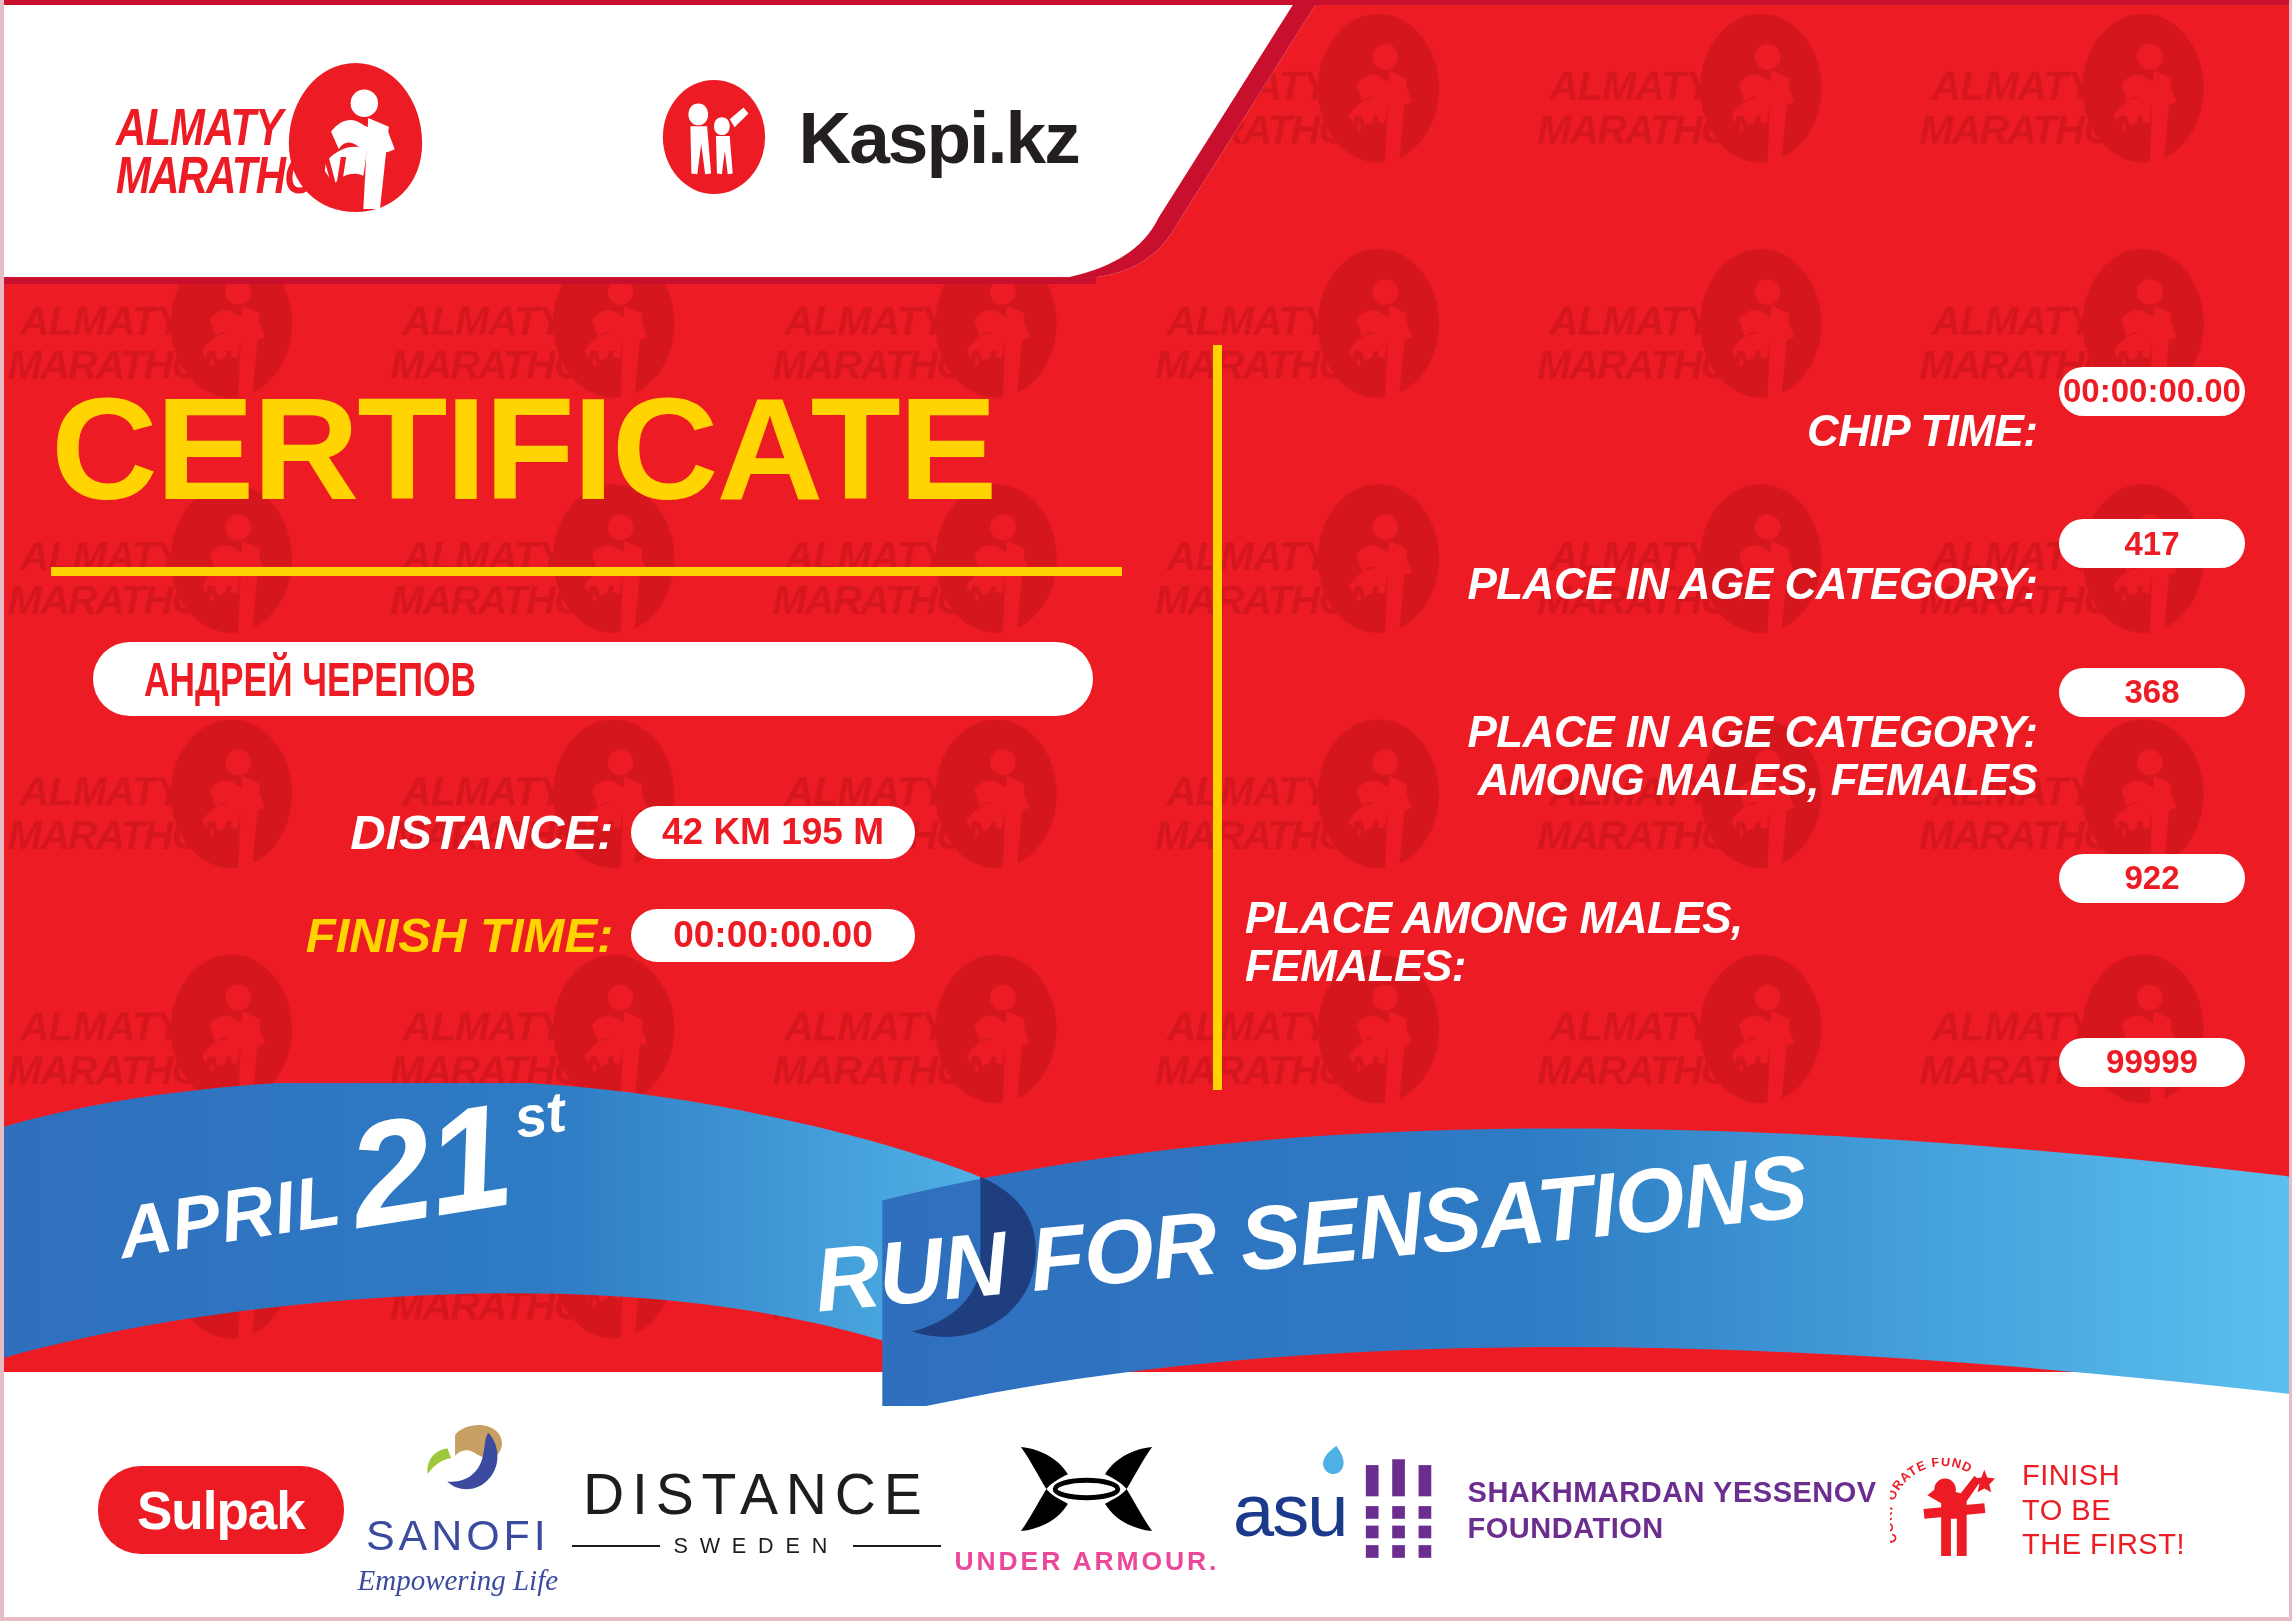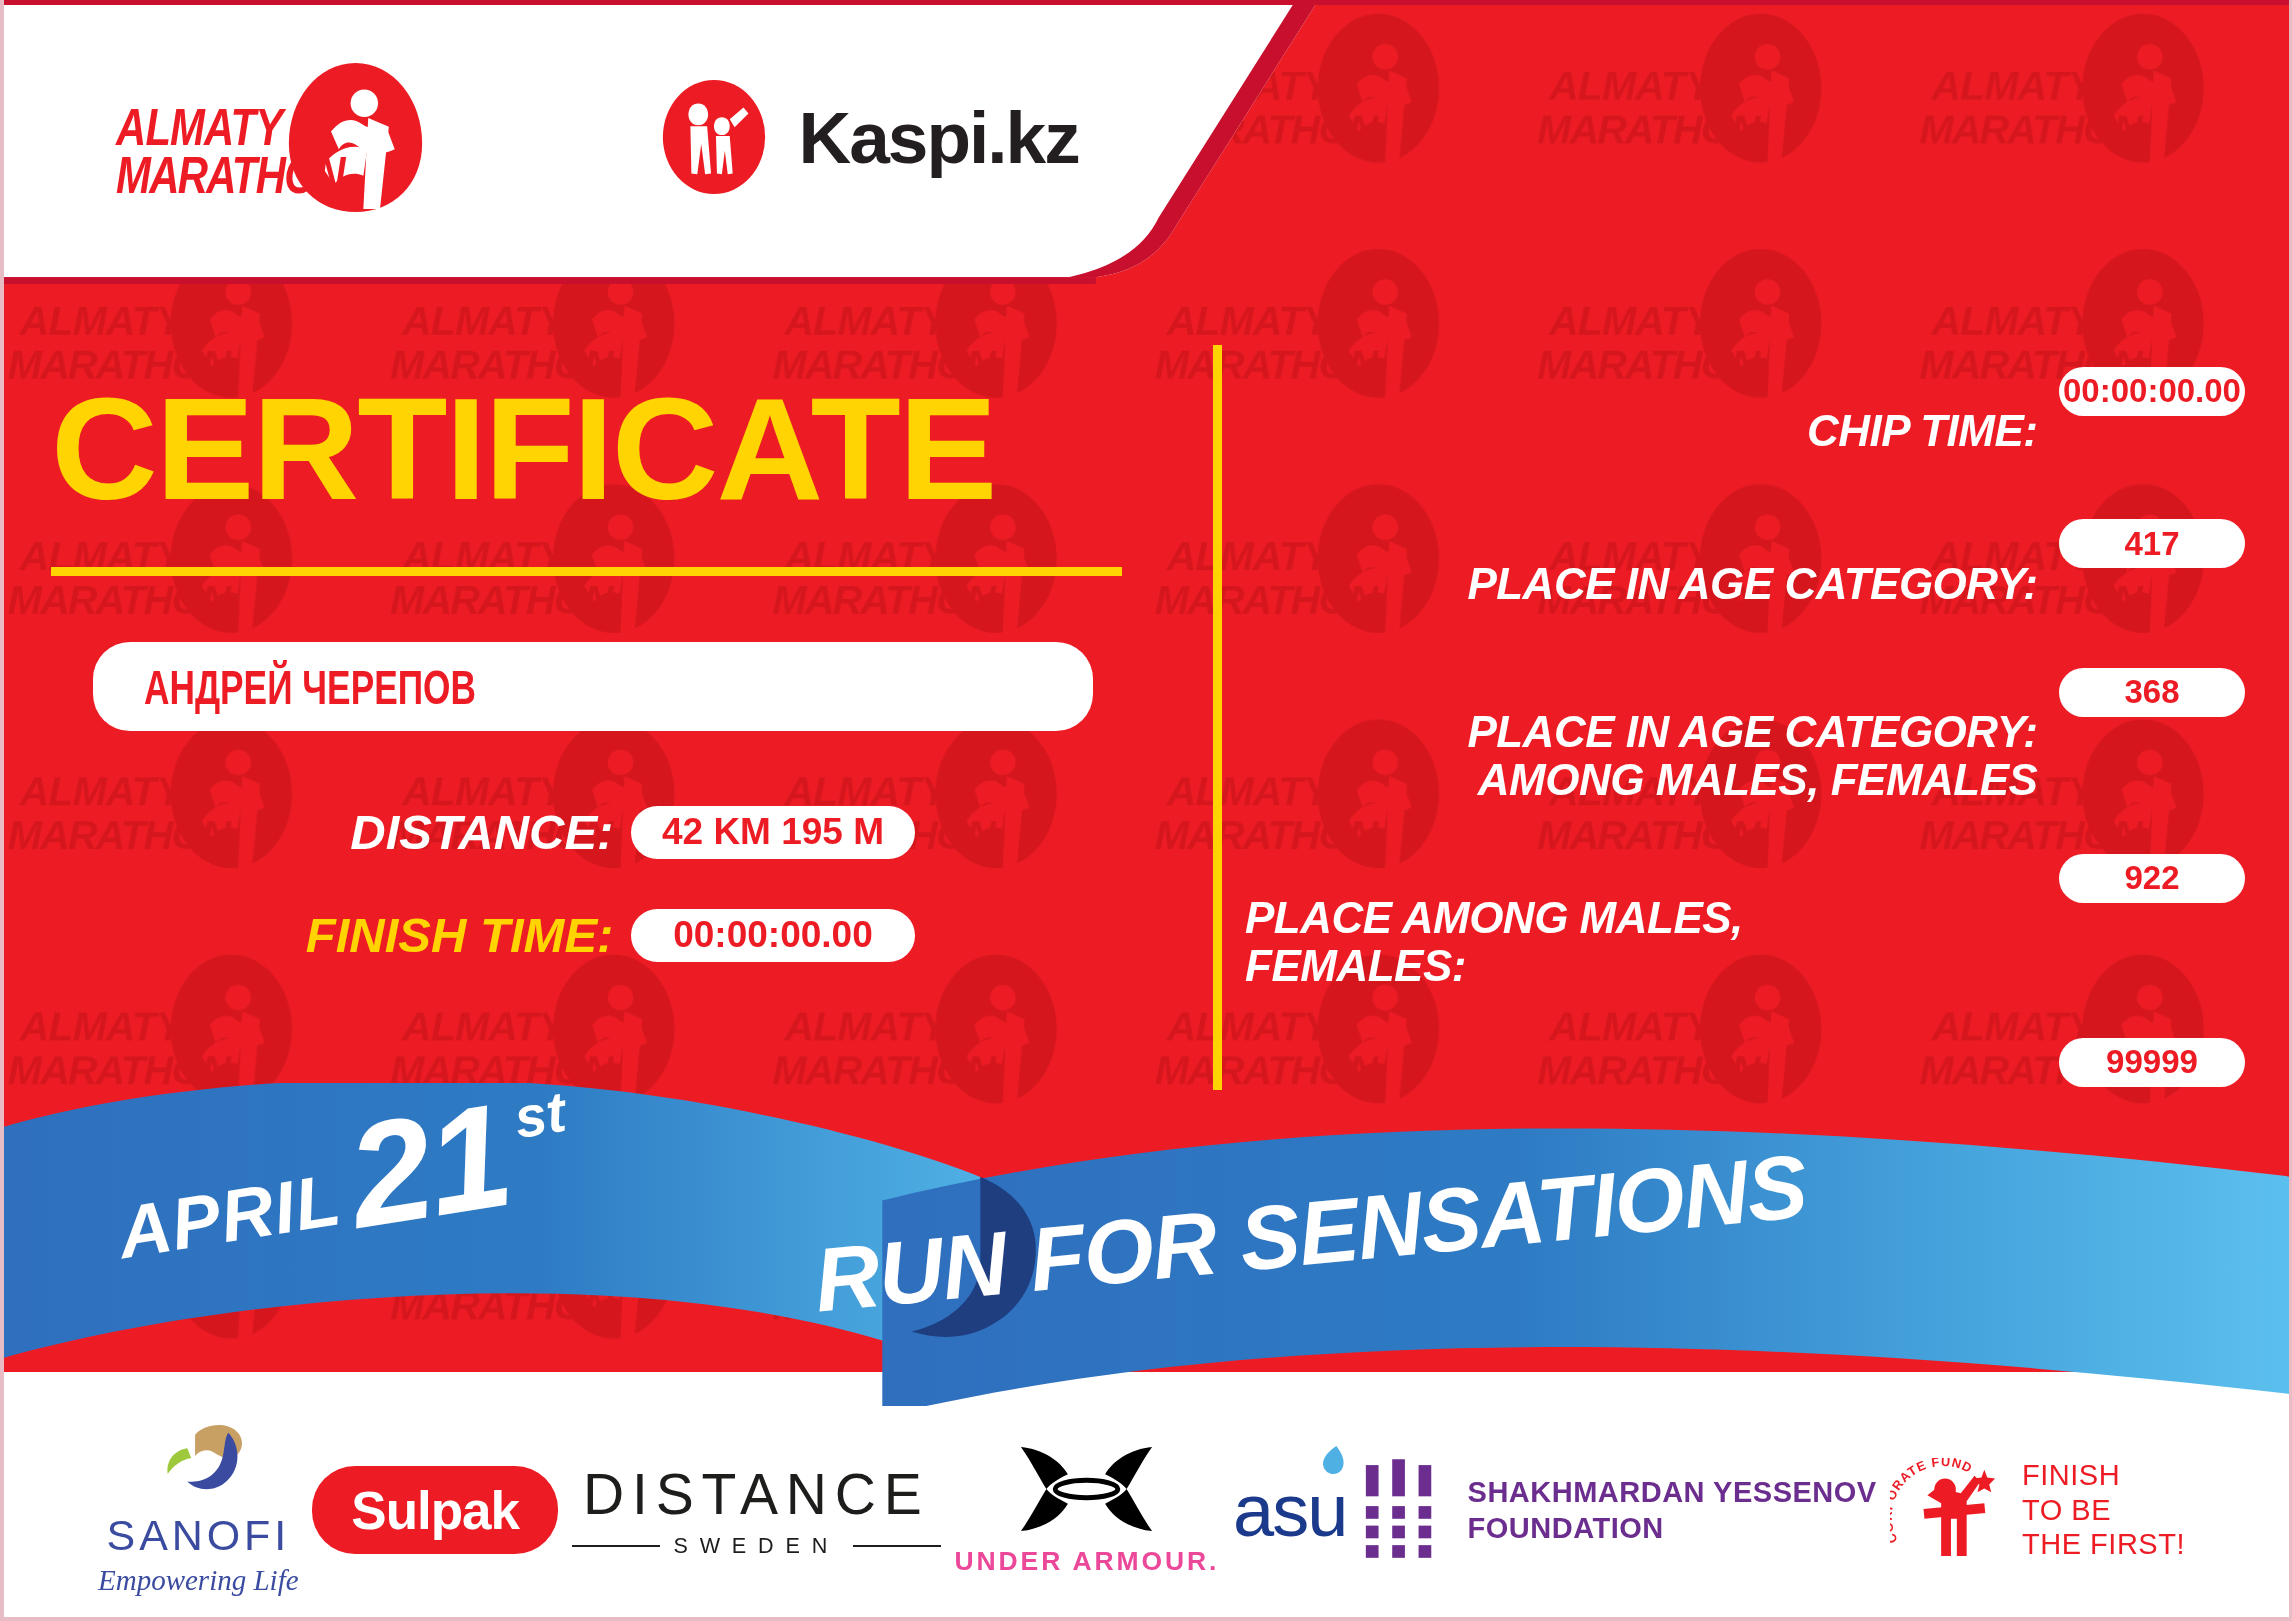--- a/index.html
+++ b/index.html
@@ -76,21 +76,21 @@
     transform: scaleX(1.02); transform-origin:left top;
     text-shadow:0 0 0 rgba(0,0,0,0);
   }
   .cert-rule {
     position:absolute; left:51px; top:567px; width:1071px; height:8.8px;
     background:#FFD400; z-index:25;
   }
 
   
   .name-pill {
-    position:absolute; left:93px; top:642px; width:1000px; height:89px;
+    position:absolute; left:93px; top:642px; width:1000px; height:74px;
     background:#ffffff; border-radius:37px; z-index:25;
     display:flex; align-items:center; padding-left:51px;
   }
   .name-pill span {
     font-family:"Liberation Sans", sans-serif;
     font-weight:bold; font-size:49px; color:#ED1C24;
     letter-spacing:0px; transform:scaleX(.72); transform-origin:left center;
   }
 
   
@@ -345,34 +345,34 @@
   <div class="ribbon-text-left">
     <span class="month">APRIL</span>
     <span class="day">21</span>
     <span class="suffix">st</span>
   </div>
 
   <div class="ribbon-text-right">RUN FOR SENSATIONS</div>
 
   <div class="sponsors">
 
+    <div class="sp">
+      <div class="sulpak">Sulpak</div>
+    </div>
+
     <div class="sp sanofi">
       <div>
         <svg width="108" height="80" viewBox="0 0 110 82">
           <path d="M52 12c10-12 34-14 44-2 9 11 2 26-10 26-10 0-14-8-22-8-8 0-12 6-12 6z" fill="#C9A063"></path>
           <path d="M86 10c12 12 14 36-2 50-12 11-30 10-40 0 18 2 32-8 36-24 3-12 2-20 6-26z" fill="#3B4BA0"></path>
           <path d="M44 26c-14 2-22 14-20 26 8-10 14-14 24-16z" fill="#9FC93C"></path>
         </svg>
         <div class="sw">SANOFI</div>
         <div class="tag">Empowering Life</div>
       </div>
-    </div>
-
-    <div class="sp">
-      <div class="sulpak">Sulpak</div>
     </div>
 
     <div class="sp oriflame">
       <div>
         <div class="name">DISTANCE</div>
         <div class="sub">
           <i></i>
           <span>SWEDEN</span>
           <i></i>
         </div>

